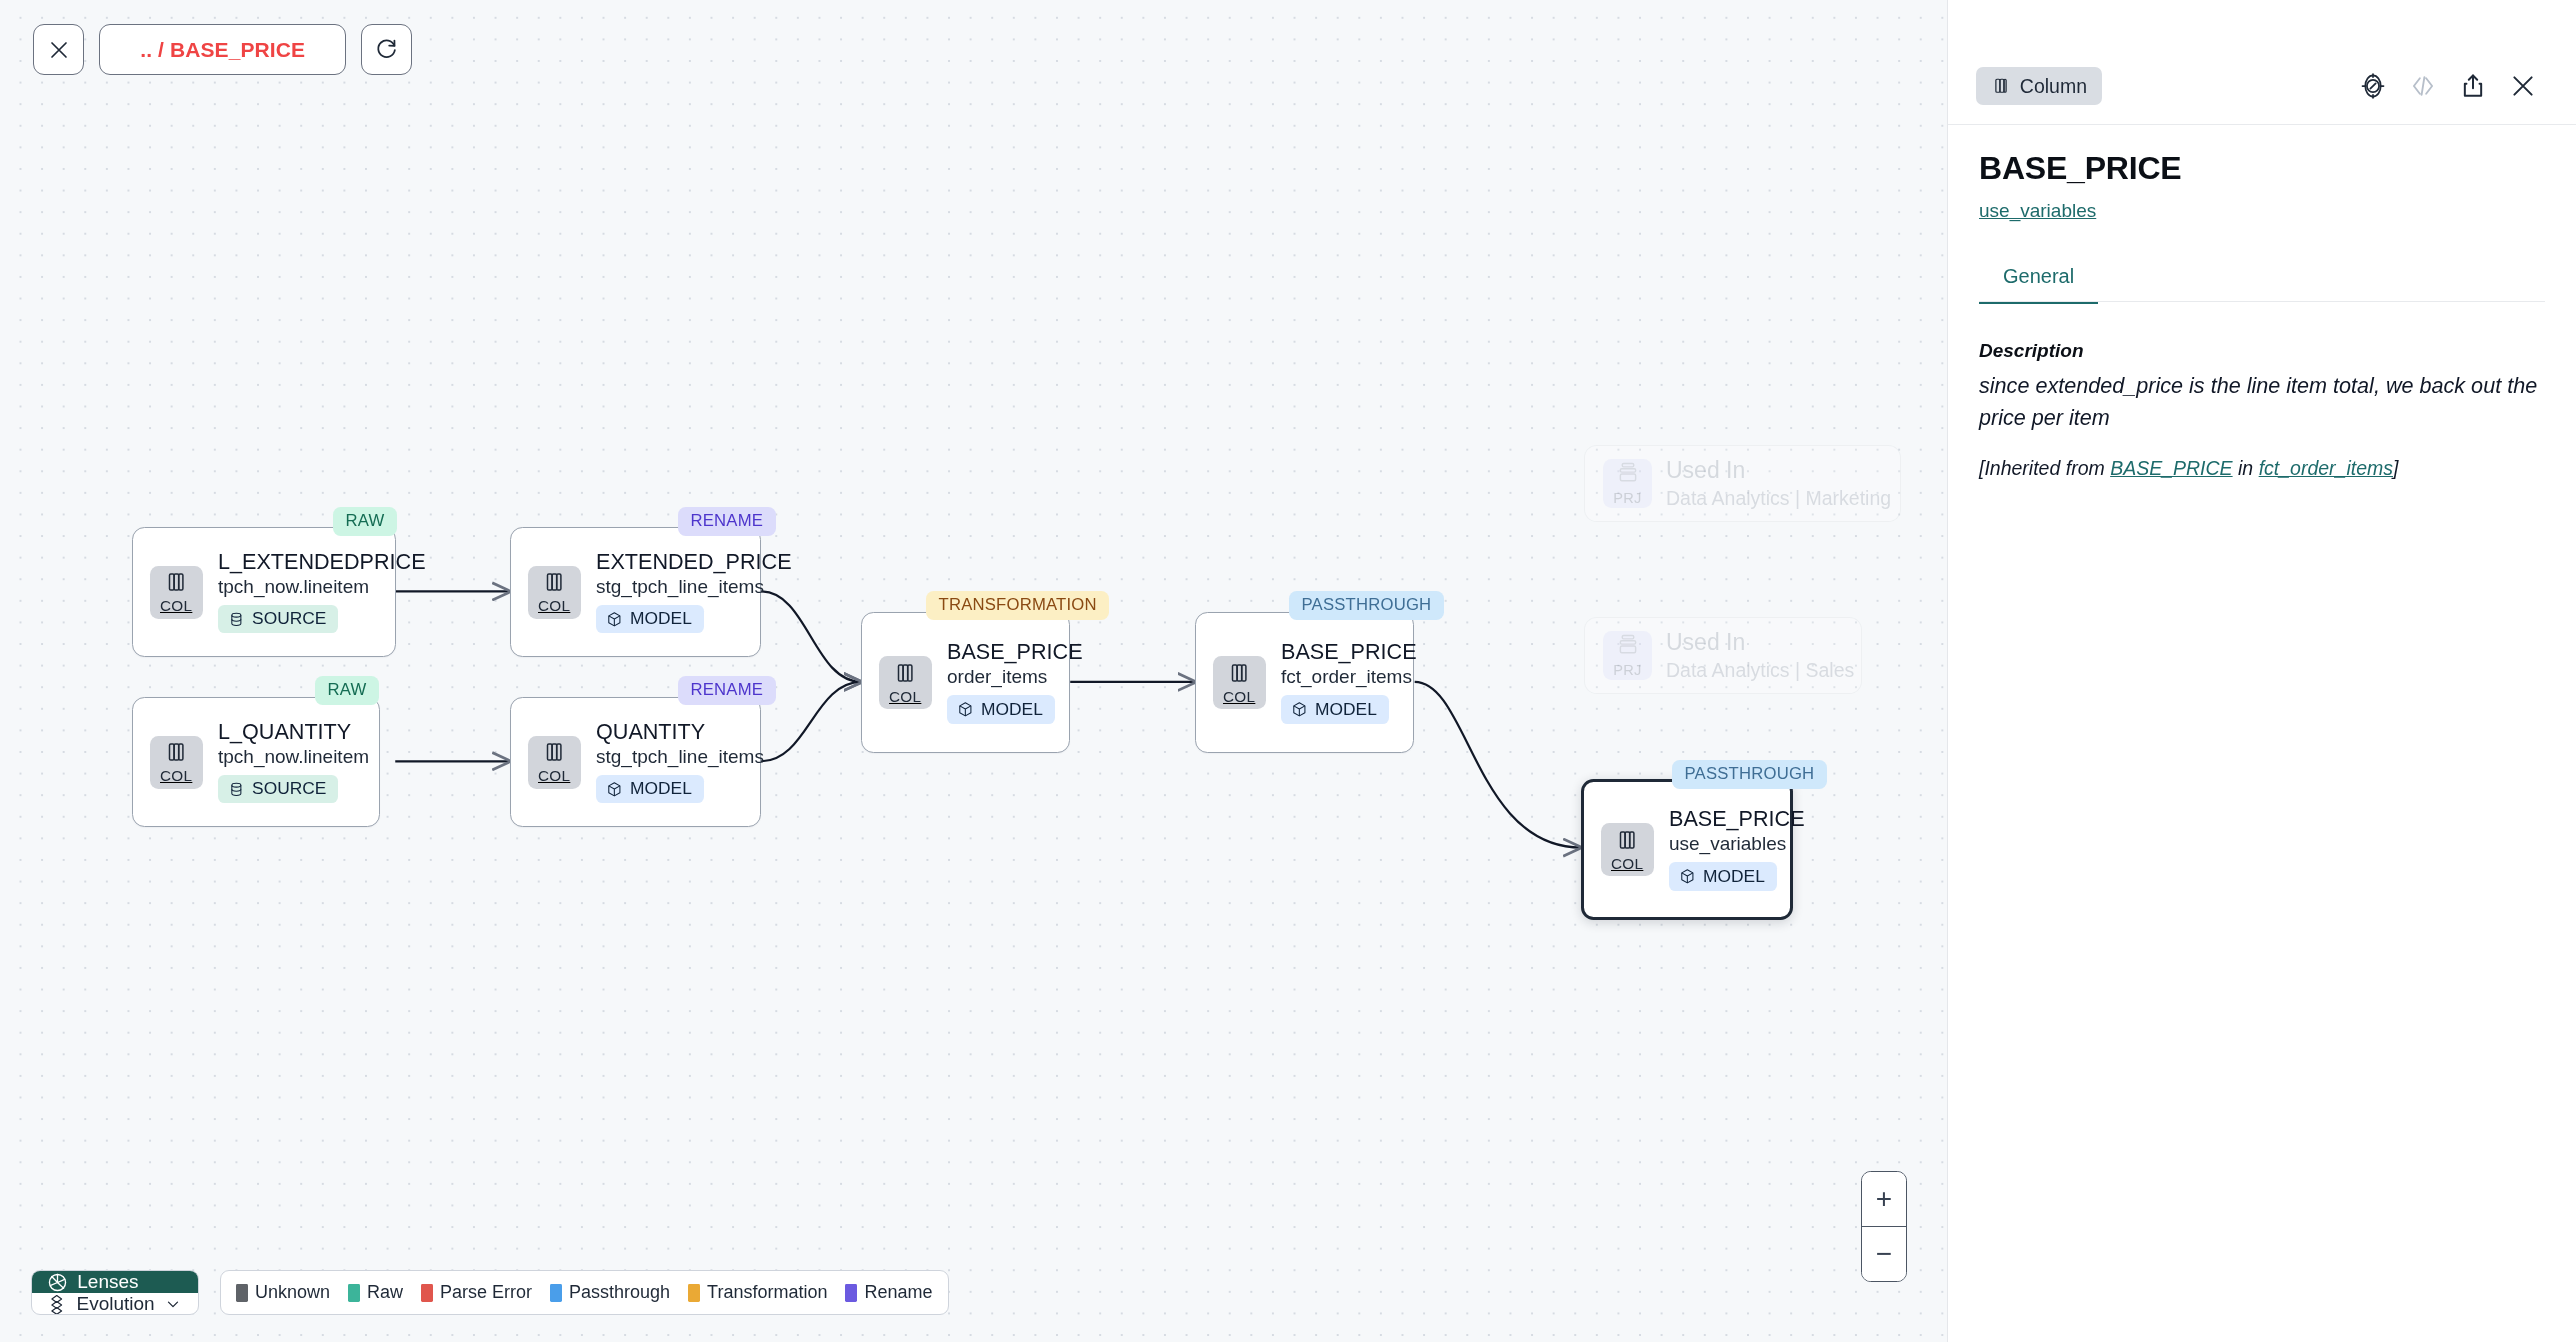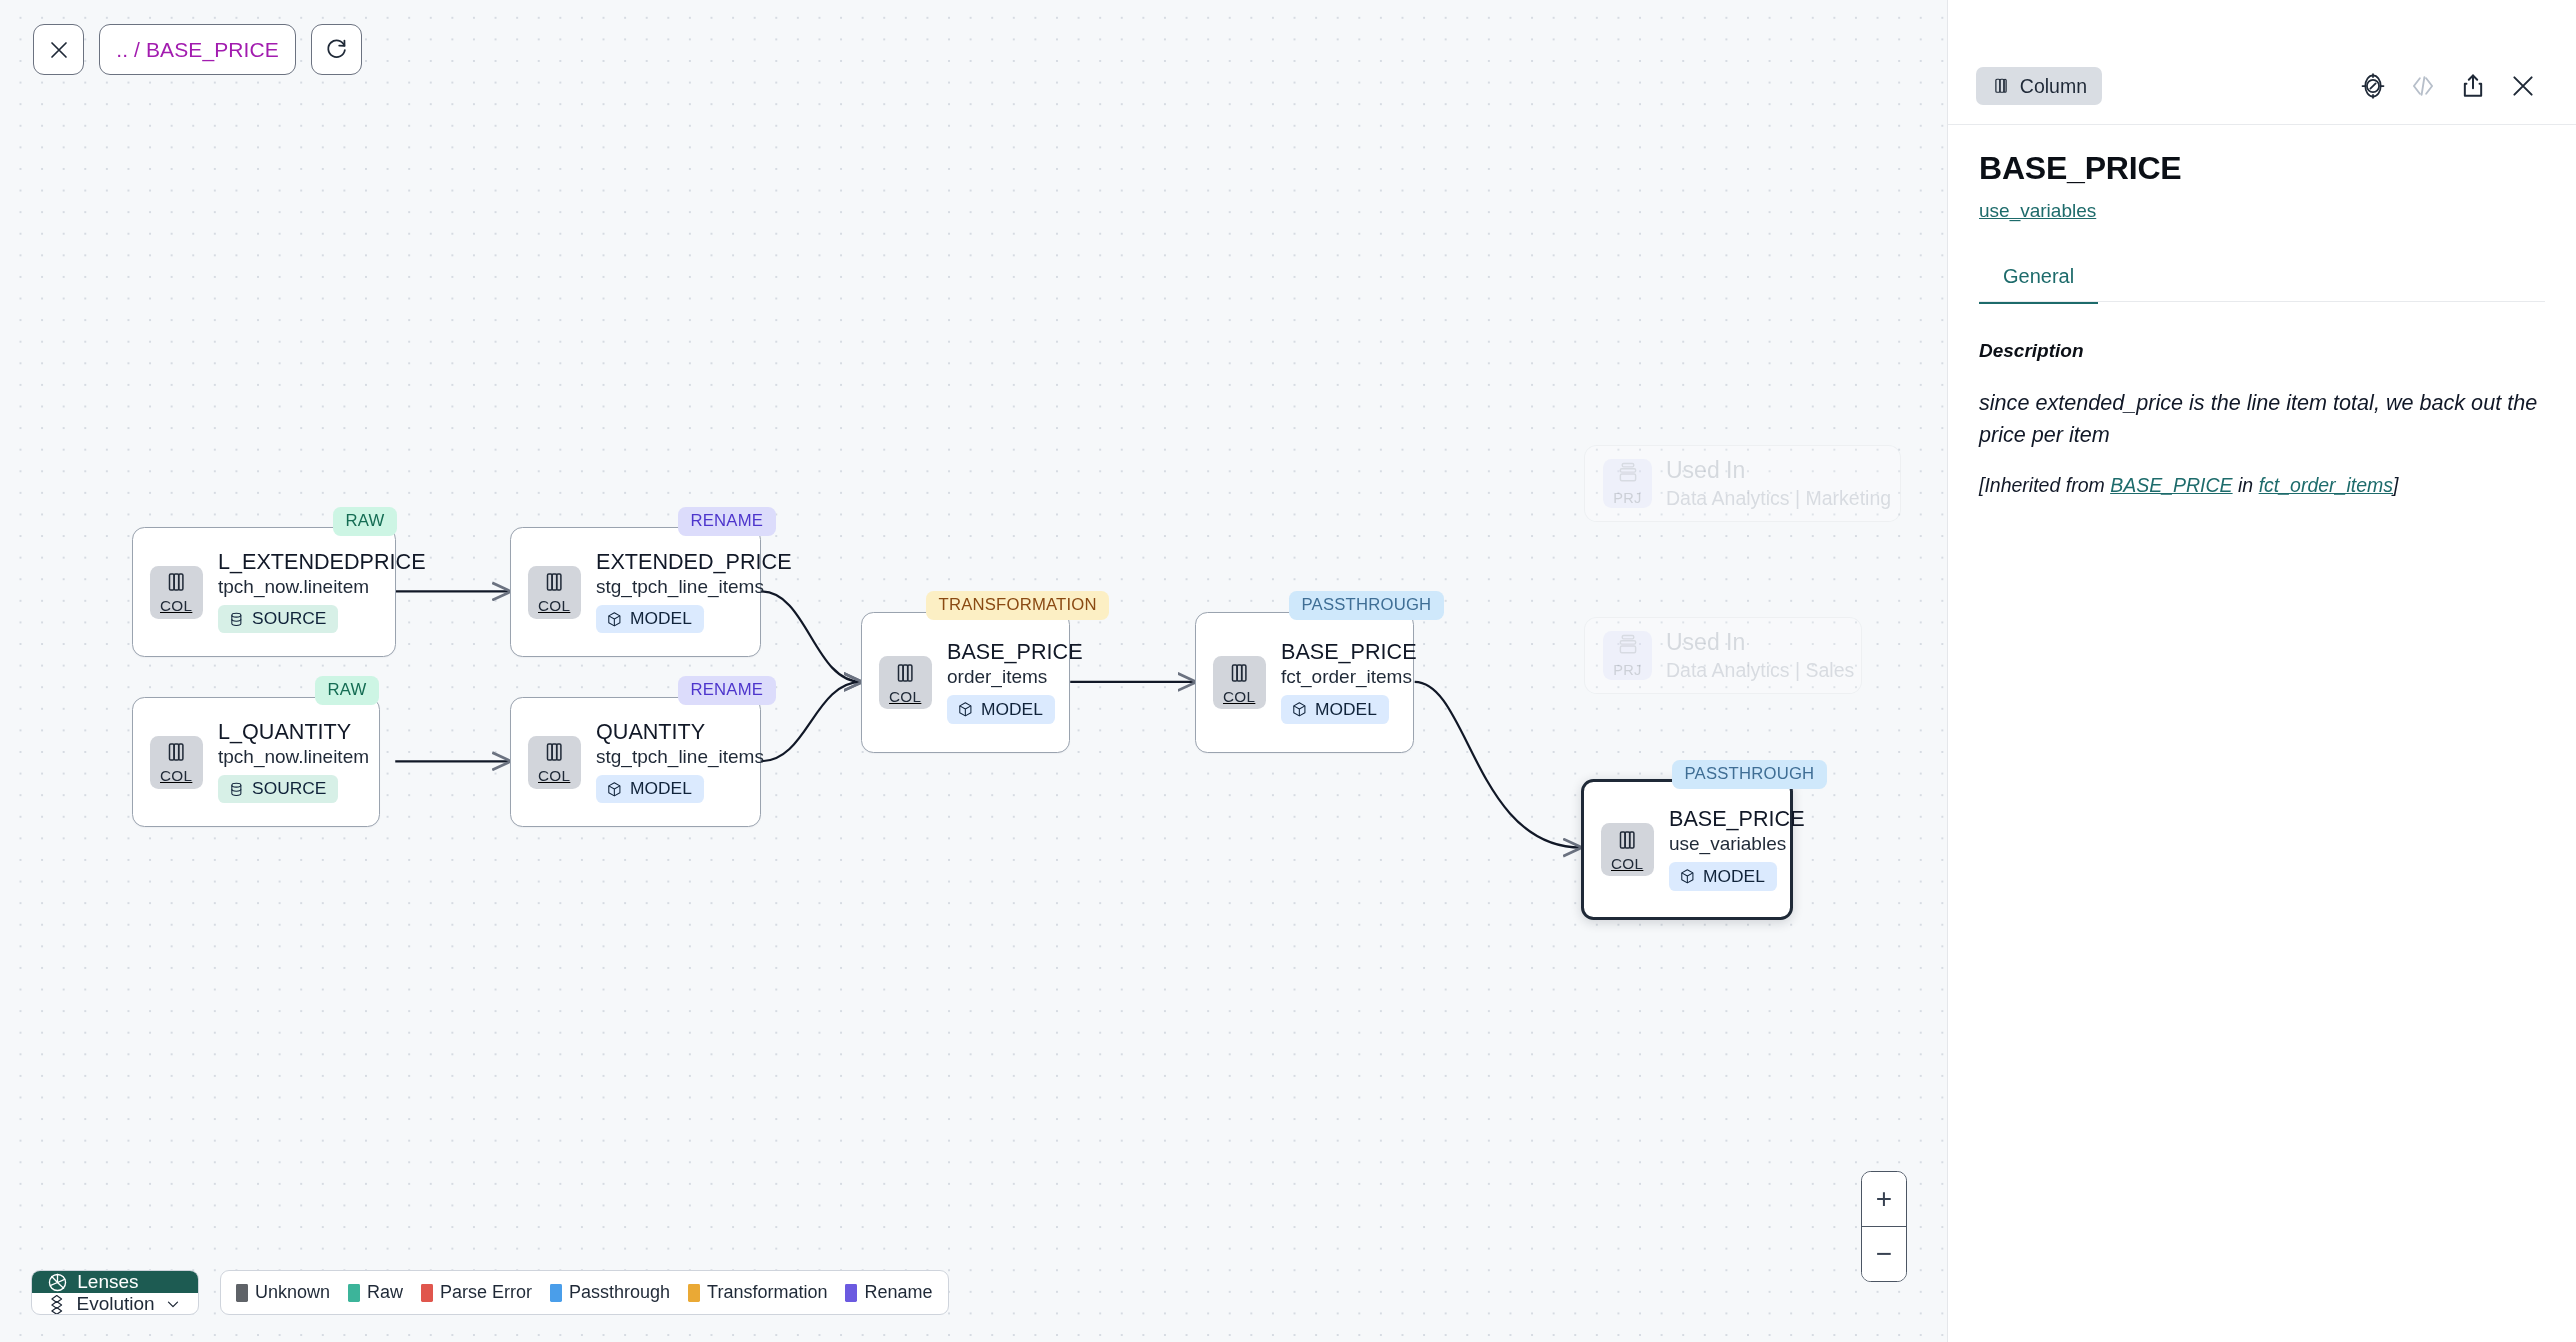--- a/index.html
+++ b/index.html
@@ -24,21 +24,21 @@
   }
 
   
   .toolbar { position:absolute; top:24px; left:33px; display:flex; align-items:center; gap:15.3px; z-index: 40;}
   .tb-btn {
     height: 51px; min-width: 51px;
     background:#fff; border:1.5px solid #6b7280; border-radius: 11px;
     display:flex; align-items:center; justify-content:center;
     cursor:pointer;
   }
-  .tb-crumb { padding: 0 16px; font-size: 21px; color:#a21caf; letter-spacing:0.1px; white-space:nowrap; }
+  .tb-crumb { padding: 0 40px; font-size: 21px; color:#ef4444; letter-spacing:0.1px; white-space:nowrap;font-weight:bold; }
   .ico { display:block; }
 
   
   .node {
     position:absolute;
     background:#ffffff;
     border:1.5px solid #9aa3af;
     border-radius: 12.5px;
     box-shadow: 0 0.7px 1.4px rgba(16,24,40,.04);
     z-index: 20;
@@ -138,21 +138,21 @@
   .panel-link {
     display:inline-block; margin-top:12.5px; font-size:19px; color:#1d6b6b;
     text-decoration: underline; cursor:pointer;
   }
   .tabs { margin-top:43px; border-bottom:1.4px solid #e8eaed; display:flex; }
   .tab {
     font-size:20px; color:#1d6b6b; padding: 0 24px 14px 24px; cursor:pointer;
     border-bottom:2.8px solid #1d6b6b; margin-bottom:-2.1px;
   }
   .sec-title { margin-top:38px; font-size:19px; font-weight:bold; color:#0b0f16;font-style:italic;}
-  .desc { margin-top:25px; font-size:21.6px; font-style:italic; color:#111827; line-height:1.48; max-width:571px;}
+  .desc { margin-top:8px; font-size:21.6px; font-style:italic; color:#111827; line-height:1.48; max-width:571px;}
   .desc2 { margin-top:21px; font-size:19.5px; font-style:italic; color:#111827; line-height:1.4;}
   .desc2 a { color:#1d6b6b; text-decoration:underline; }
 </style>
 </head>
 <body>
 
 <div id="root">
 
   <div class="canvas">
 

